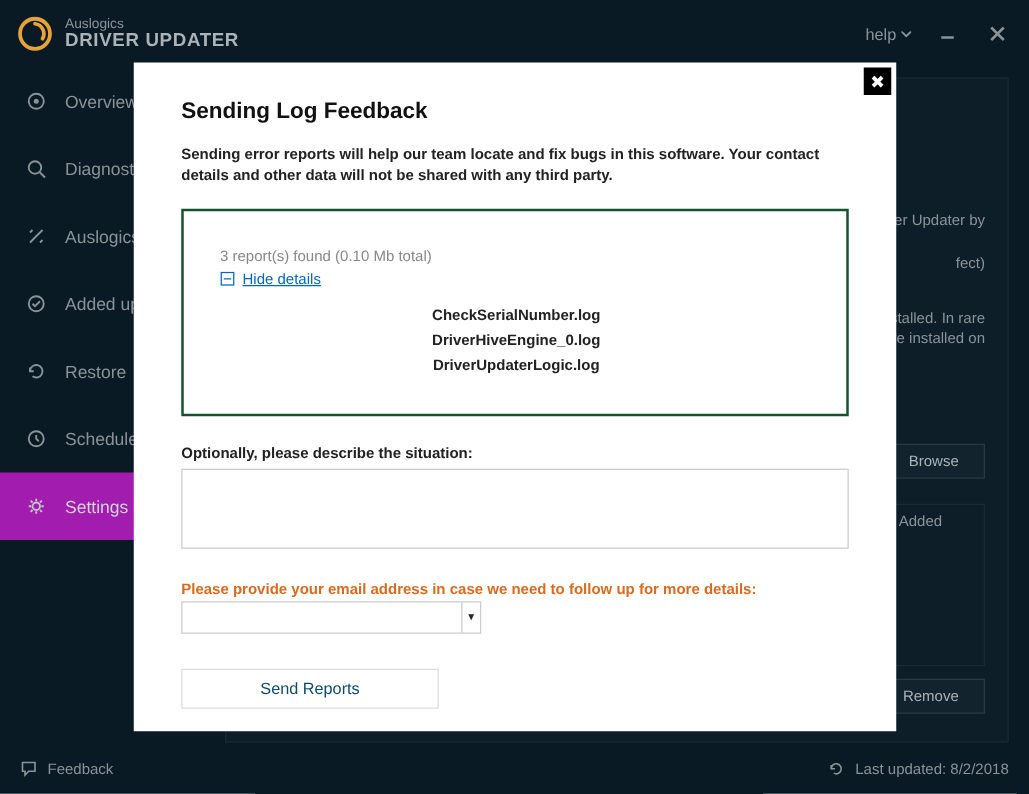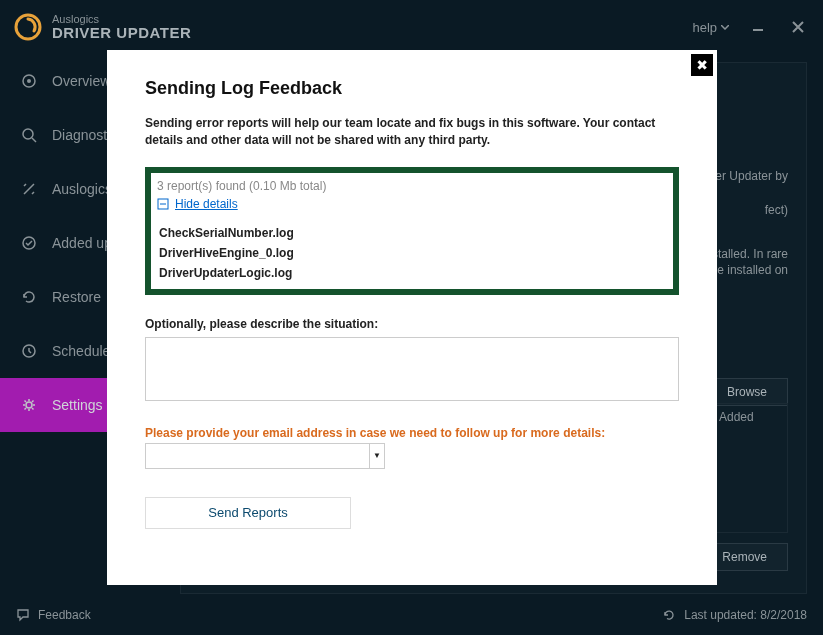--- a/index.html
+++ b/index.html
@@ -50,21 +50,21 @@
 }
 .content-text { line-height: 1.6; }
 .browse-btn, .remove-btn {
   border: 1px solid #2a3a44;
   background: #12232d;
   color: #aab3b8;
   padding: 6px 20px;
   font-size: 12px;
   cursor: pointer;
 }
-.browse-area { position: absolute; right: 18px; top: 292px; display: flex; gap: 8px; flex-direction: column; align-items: center; margin-top: 23px; }
+.browse-area { position: absolute; right: 18px; top: 292px; display: flex; gap: 8px; flex-direction: column; align-items: center; }
 .added-box {
   border: 1px solid #1a2a34;
   width: 80px; height: 130px;
   position: absolute; right: 18px; top: 340px;
   padding: 6px 10px; font-size: 12px; color: #8a9398;
 }
 .remove-wrap { position: absolute; right: 18px; top: 536px; }
 
 .footer {
   position: absolute; bottom: 0; left: 0; right: 0;
@@ -86,28 +86,28 @@
 }
 .modal-close {
   position: absolute; top: 4px; right: 4px;
   width: 22px; height: 22px; background: #000;
   color: #fff; display: flex; align-items: center; justify-content: center;
   cursor: pointer; font-size: 14px;
 }
 .modal h2 { font-size: 18px; font-weight: bold; margin-bottom: 16px; color: #111; }
 .modal-desc { font-size: 12px; color: #222; line-height: 1.4; margin-bottom: 18px; font-weight: 600; }
 .reports-box {
-  border: 6px solid #14532d;
-  padding: 6px;
+  border: 2px solid #14532d;
+  padding: 29px;
   margin-bottom: 22px;
 }
 .reports-summary { font-size: 12px; color: #888; margin-bottom: 4px; }
 .hide-details { display: flex; align-items: center; gap: 6px; margin-bottom: 12px; }
 .hide-details a { color: #0066cc; font-size: 12px; text-decoration: underline; cursor: pointer; }
-.report-files { padding-left: 2px; }
+.report-files { padding-left: 2px; text-align: center; }
 .report-file { font-size: 12px; color: #222; padding: 3px 0; font-weight: 600; }
 .field-label { font-size: 12px; font-weight: 600; color: #222; margin-bottom: 6px; }
 .description-input {
   width: 100%; height: 64px;
   border: 1px solid #ccc;
   resize: none; font-family: inherit; font-size: 12px; padding: 6px;
   margin-bottom: 22px;
 }
 .email-label { font-size: 12px; font-weight: 600; color: #d96a1e; margin-bottom: 3px; }
 .email-row { display: flex; margin-bottom: 28px; }

